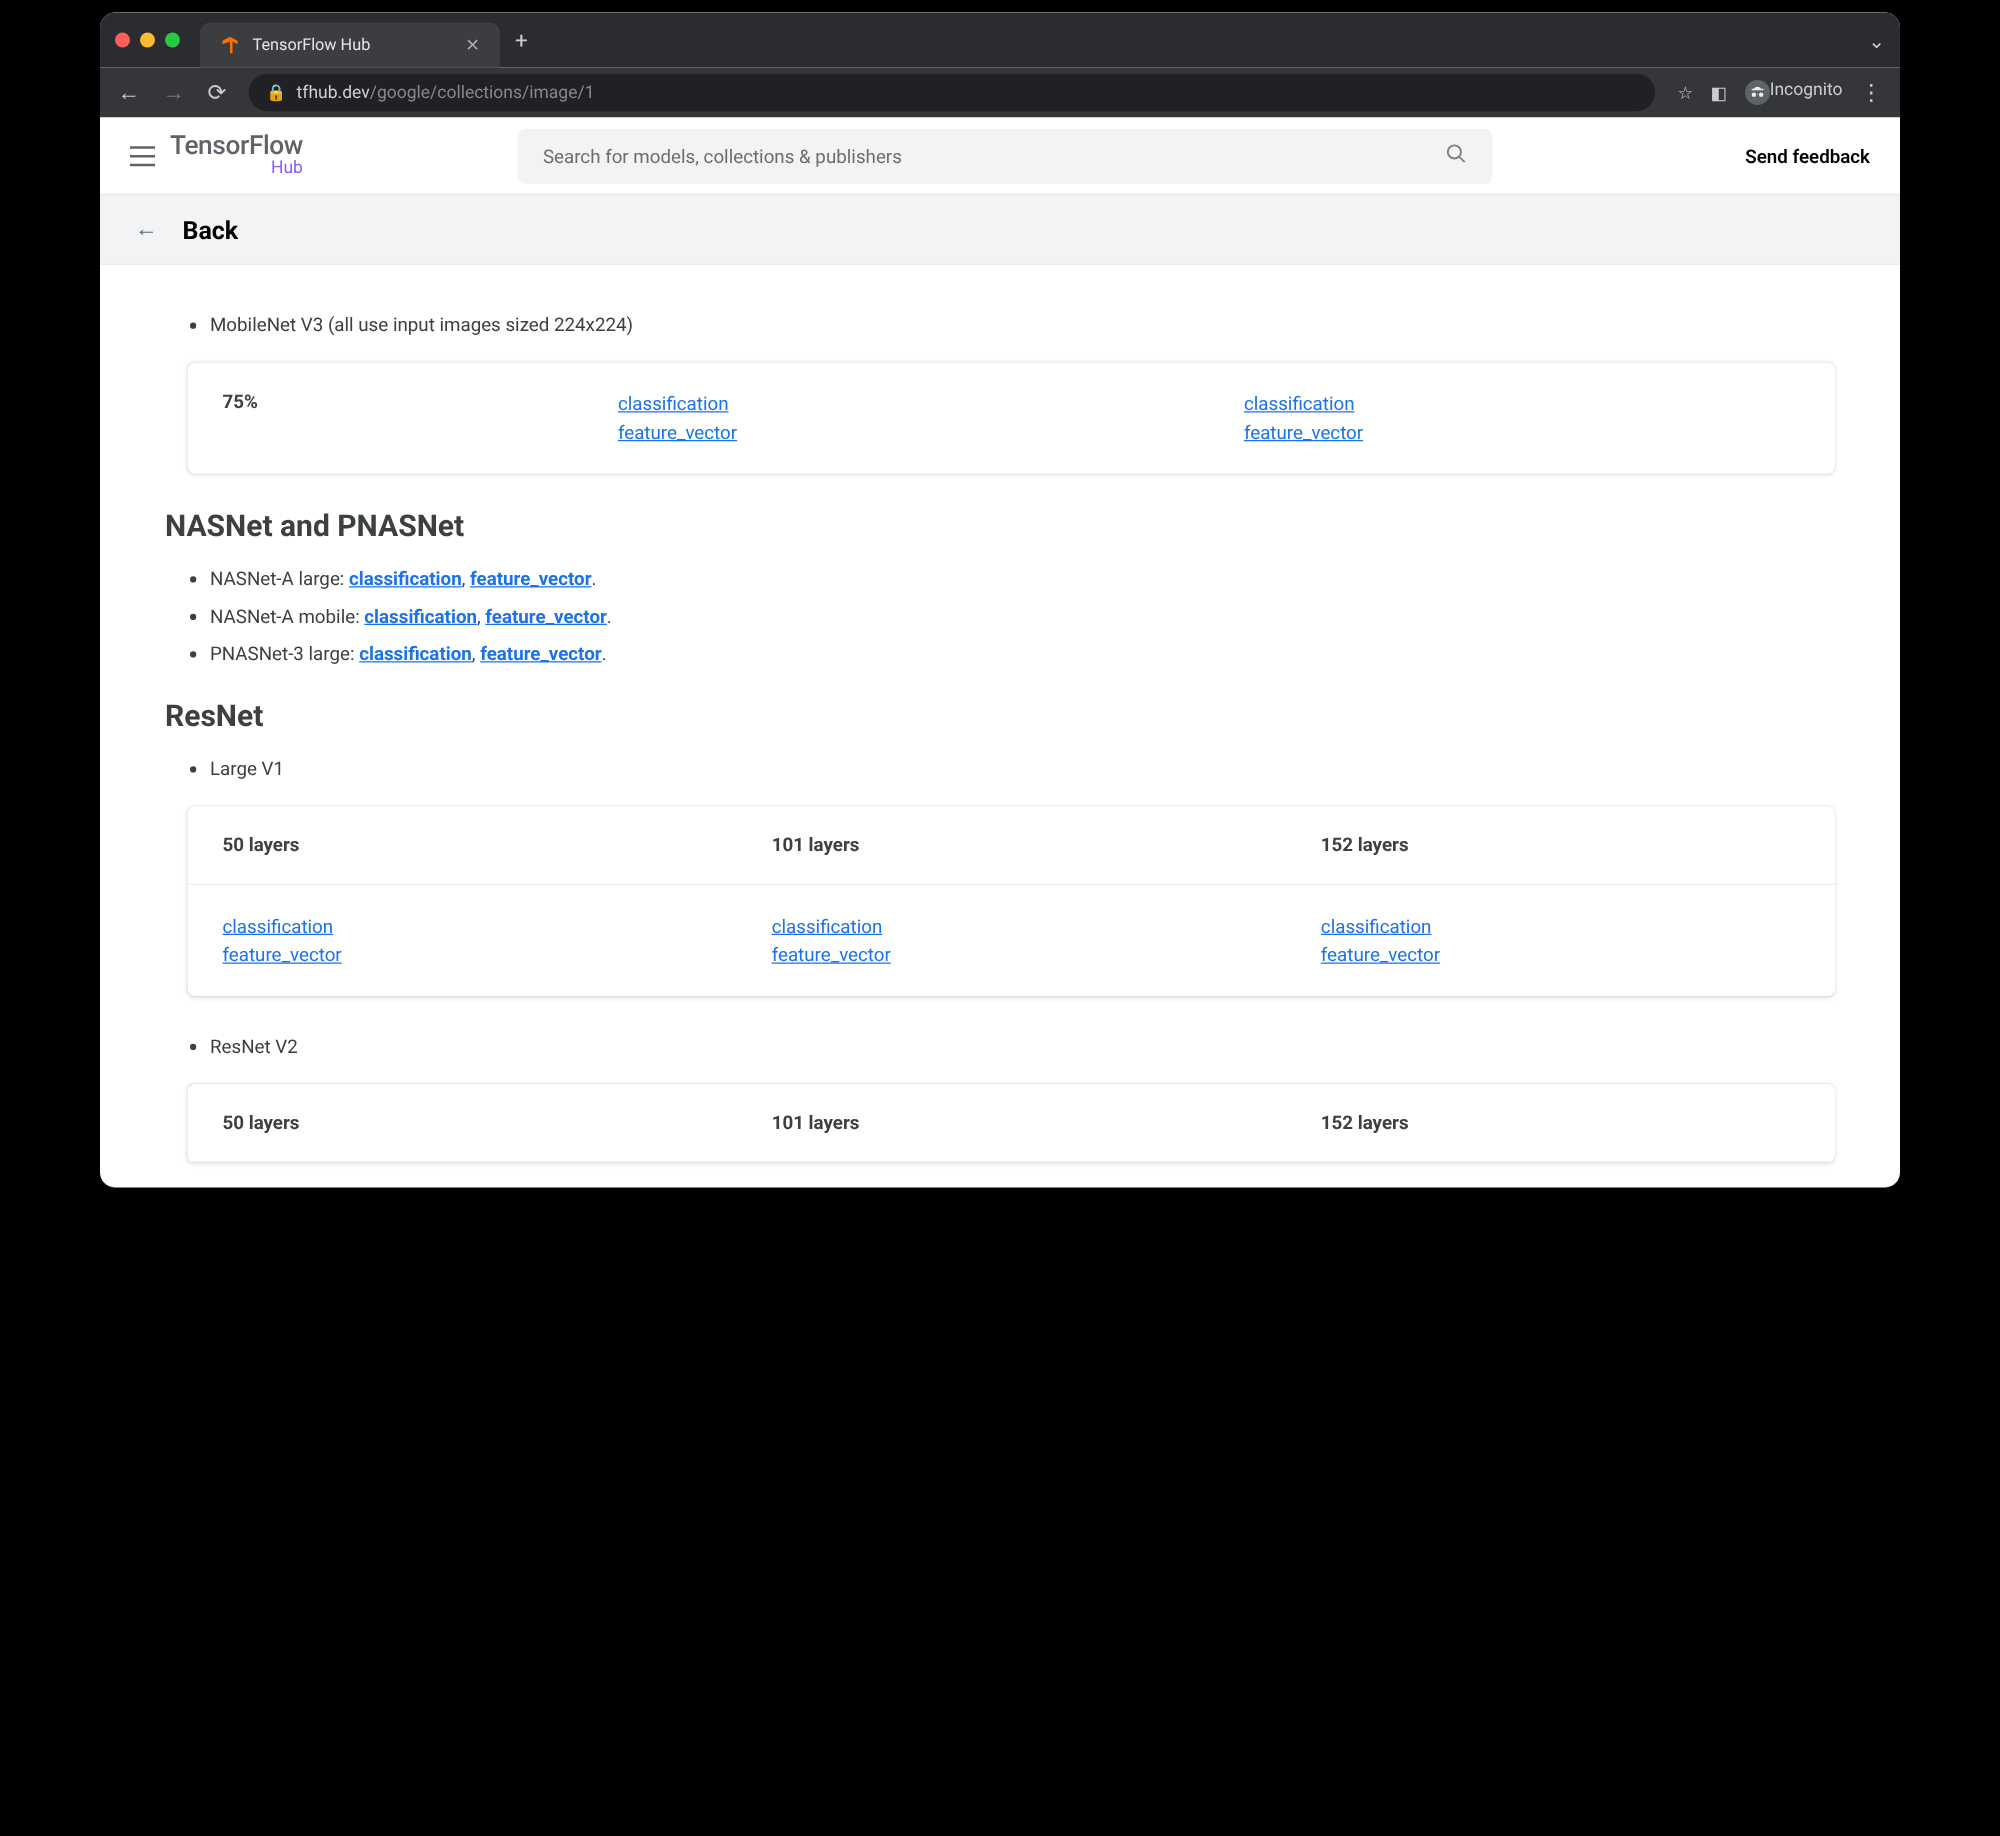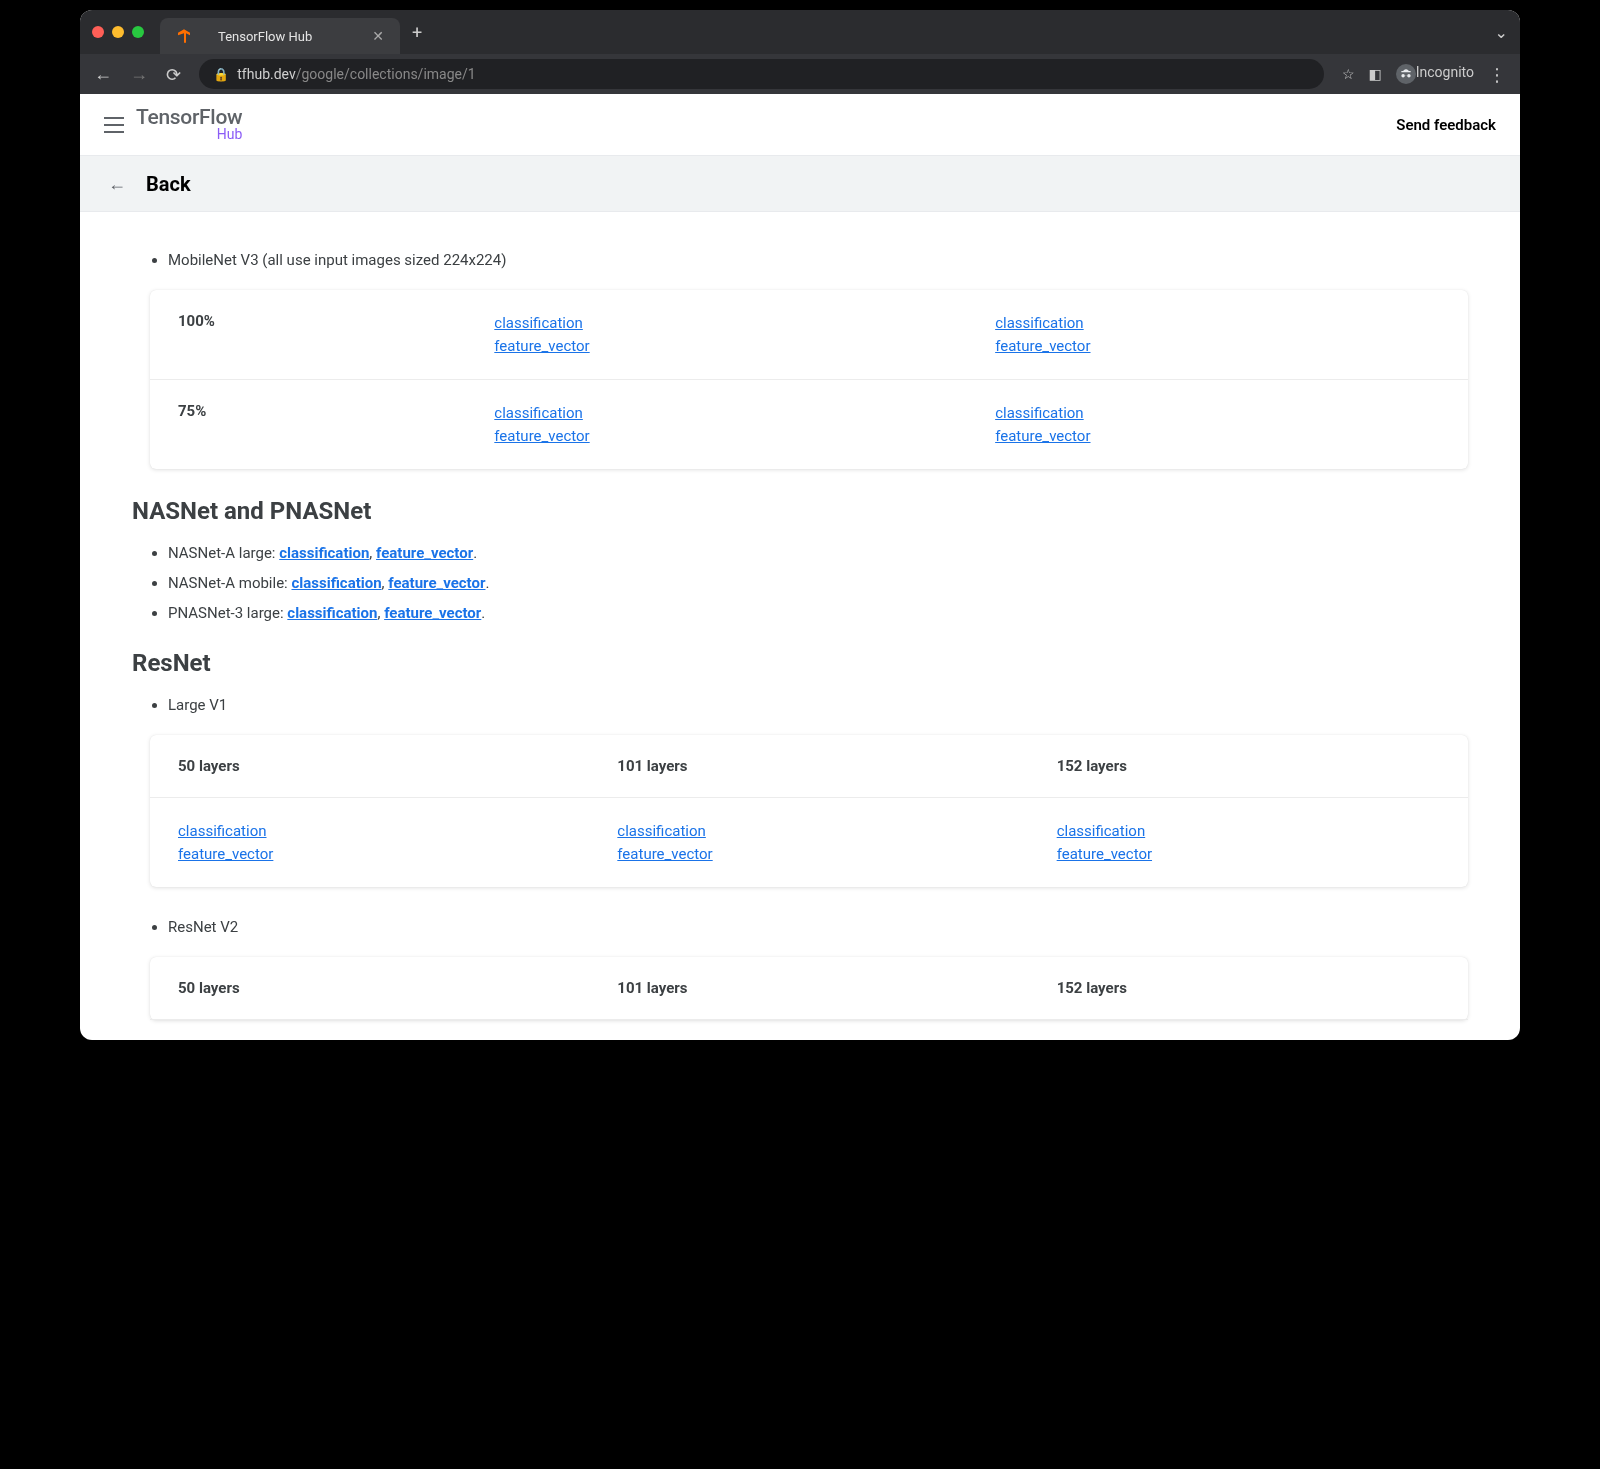--- a/index.html
+++ b/index.html
@@ -34,21 +34,21 @@
     .tl-yellow { background:#febc2e; }
     .tl-green { background:#28c840; }
     .tab {
       background:#3c3d40;
       border-radius:8px 8px 0 0;
       height:36px;
       display:flex;
       align-items:center;
       padding:0 16px;
       margin-top:8px;
-      gap:26px;
+      gap:10px;
       min-width:240px;
     }
     .tab-favicon { width:16px; height:16px; }
     .tab-title { color:#e4e4e4; font-size:13px; flex:1; }
     .tab-close { color:#aaa; font-size:14px; }
     .new-tab { color:#ccc; font-size:18px; margin-left:12px; }
     .chrome-chevron { margin-left:auto; color:#ccc; }
     
     .url-bar {
       background:#35363a;
@@ -198,48 +198,46 @@
   <div class="page-header">
     <div class="hamburger">
         <div></div>
         <div></div>
         <div></div>
       </div>
     <div class="brand">
       <span class="brand-top">TensorFlow</span>
       <span class="brand-sub">Hub</span>
     </div>
+    <div class="search-box">
+      <span style="color:#6d6d6d">Search for models, collections &amp; publishers</span>
+      <span class="search-icon">
+        <svg width="18" height="18" viewBox="0 0 24 24" fill="none" stroke="#808080" stroke-width="2">
+            <circle cx="10" cy="10" r="7"></circle>
+            <line x1="21" y1="21" x2="15" y2="15"></line>
+          </svg>
+      </span>
+    </div>
     <span class="feedback">Send feedback</span>
   </div>
 
   <div class="back-bar">
     <span class="back-arrow">←</span>
     <span class="back-text">Back</span>
   </div>
 
   <div class="content">
 
     <ul class="bullets">
       <li>MobileNet V3 (all use input images sized 224x224)</li>
     </ul>
 
     <div class="card-table">
       <table class="two-col-lead">
         <tbody>
-        <tr>
-          <td class="rowhead">100%</td>
-          <td>
-            <a href="#" class="link">classification</a>
-            <a href="#" class="link">feature_vector</a>
-          </td>
-          <td>
-            <a href="#" class="link">classification</a>
-            <a href="#" class="link">feature_vector</a>
-          </td>
-        </tr>
         <tr>
           <td class="rowhead">75%</td>
           <td>
             <a href="#" class="link">classification</a>
             <a href="#" class="link">feature_vector</a>
           </td>
           <td>
             <a href="#" class="link">classification</a>
             <a href="#" class="link">feature_vector</a>
           </td>

